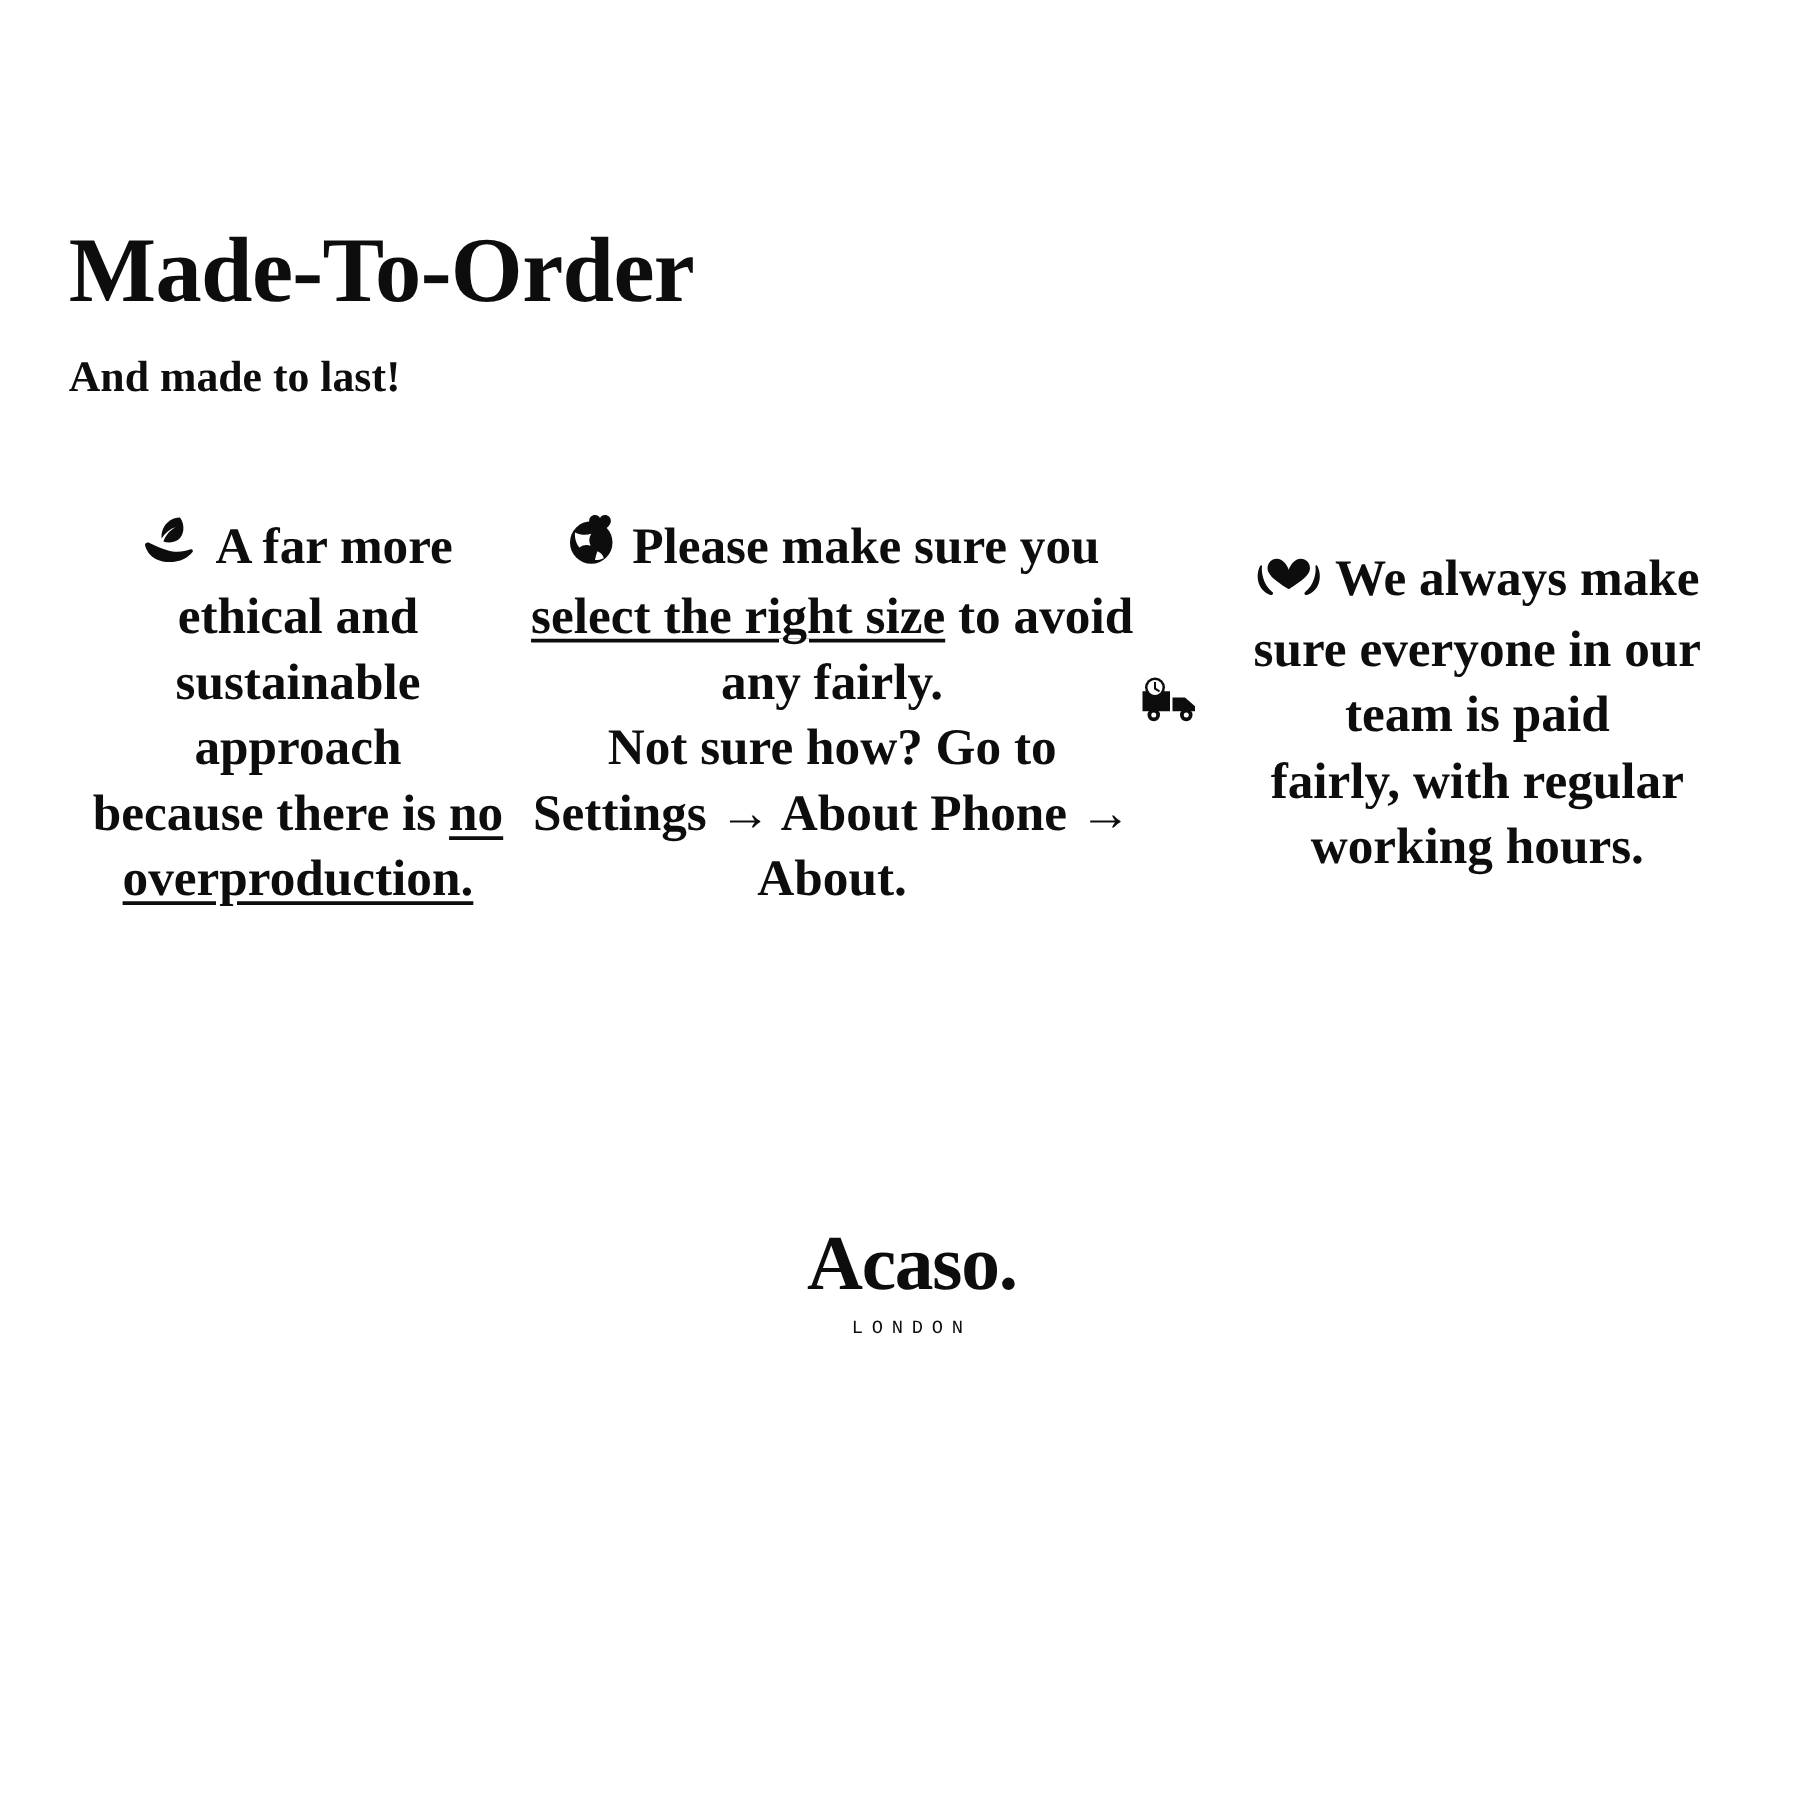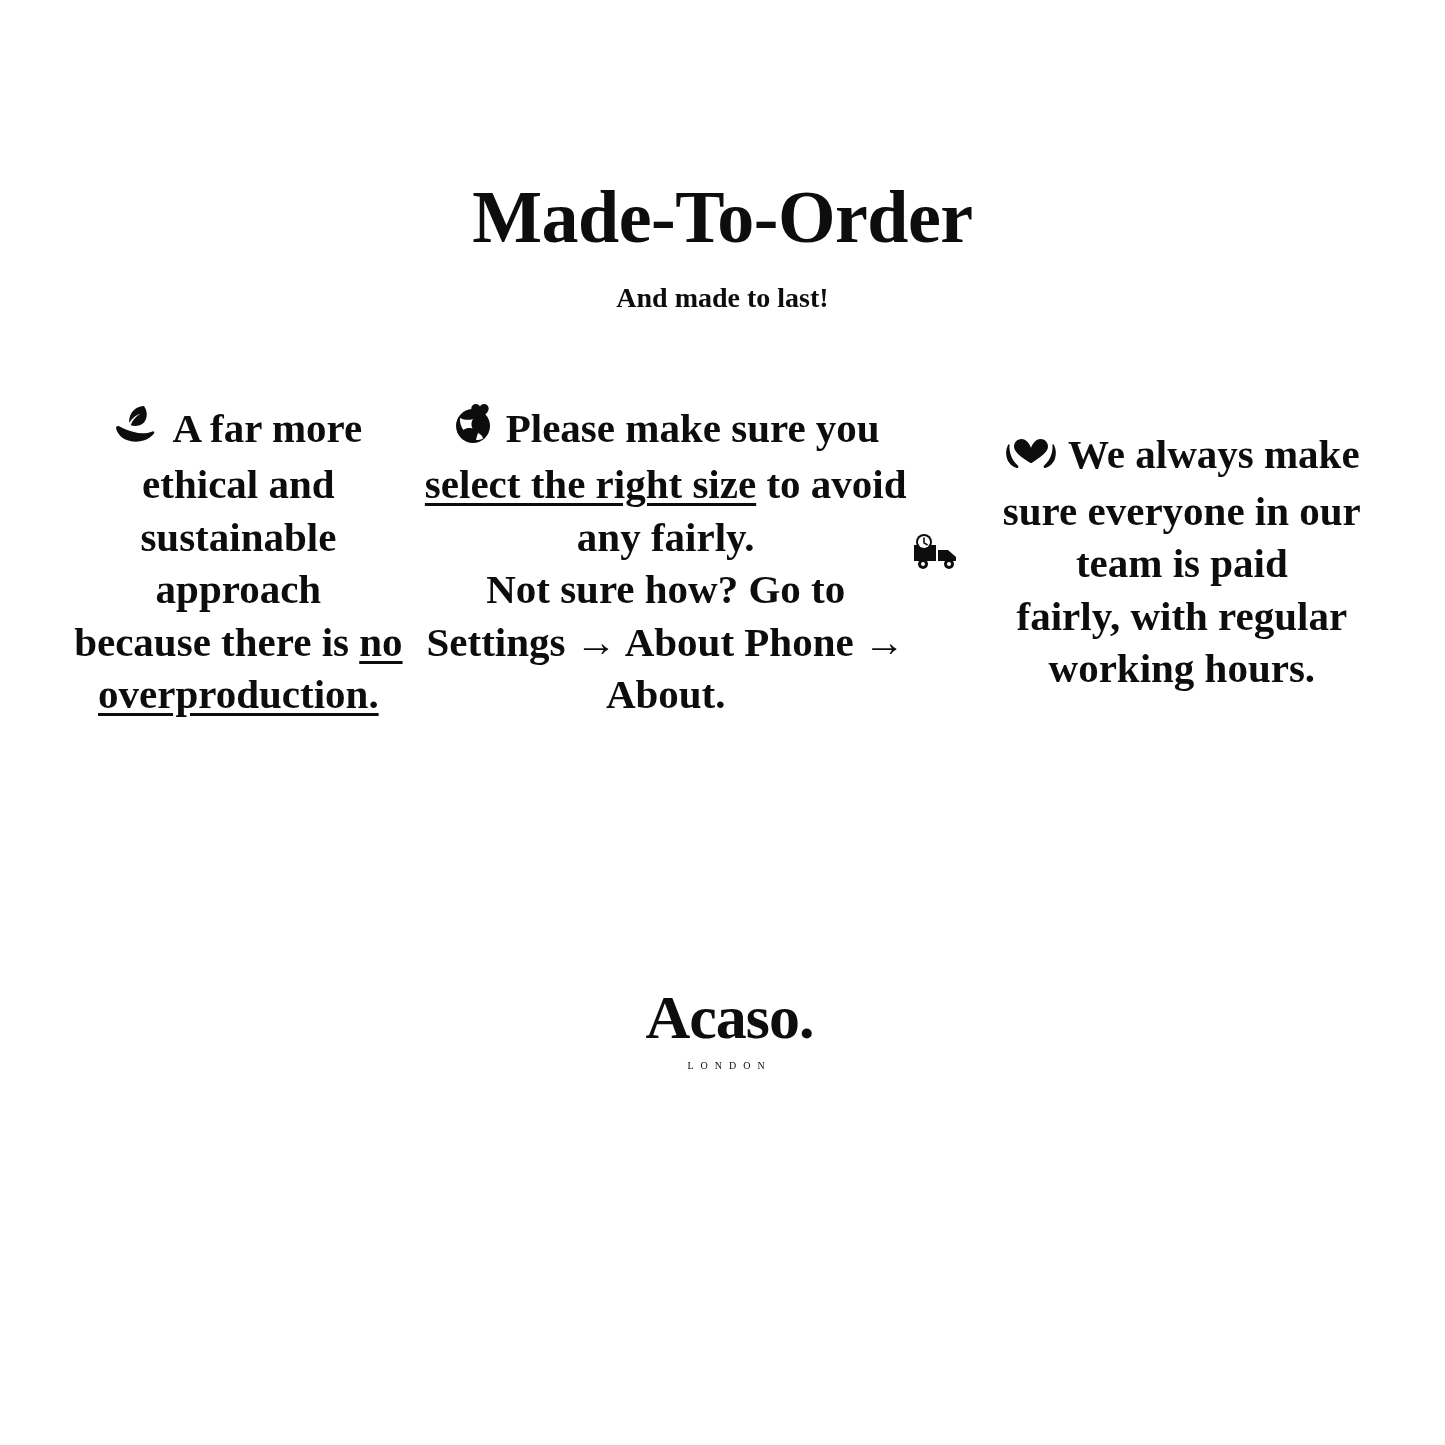--- a/index.html
+++ b/index.html
@@ -15,32 +15,32 @@
     overflow: hidden;
   }
   .page {
     position: relative;
     width: 1445px;
     height: 1157px;
     box-sizing: border-box;
     padding: 0 55px;
     display: flex;
     flex-direction: column;
-    align-items: center;
+    align-items: flex-start;
   }
   .title {
     font-size: 74px;
     font-weight: bold;
     letter-spacing: -0.5px;
     margin-top: 180px;
     line-height: 1;
     text-align: center;
   }
   .subtitle {
-    font-size: 28px;
+    font-size: 35px;
     font-weight: bold;
     margin-top: 28px;
     text-align: center;
   }
   .points {
     margin-top: 88px;
     width: 100%;
     display: flex;
     flex-direction: row;
     align-items: center;
@@ -76,24 +76,24 @@
     text-align: center;
   }
   .brand-name {
     font-size: 62px;
     font-weight: bold;
     letter-spacing: -1px;
     line-height: 1;
     font-family: "Liberation Serif", "DejaVu Serif", serif;
   }
   .brand-sub {
-    font-size: 10px;
+    font-size: 15px;
     letter-spacing: 7px;
     margin-top: 12px;
-    font-family: Liberation Serif, serif;
+    font-family: Liberation Mono, monospace;
   }
   svg { display: inline-block; }
 </style>
 </head>
 <body>
 
 <div class="page">
 
   <div class="title">Made-To-Order</div>
   <div class="subtitle">And made to last!</div>

